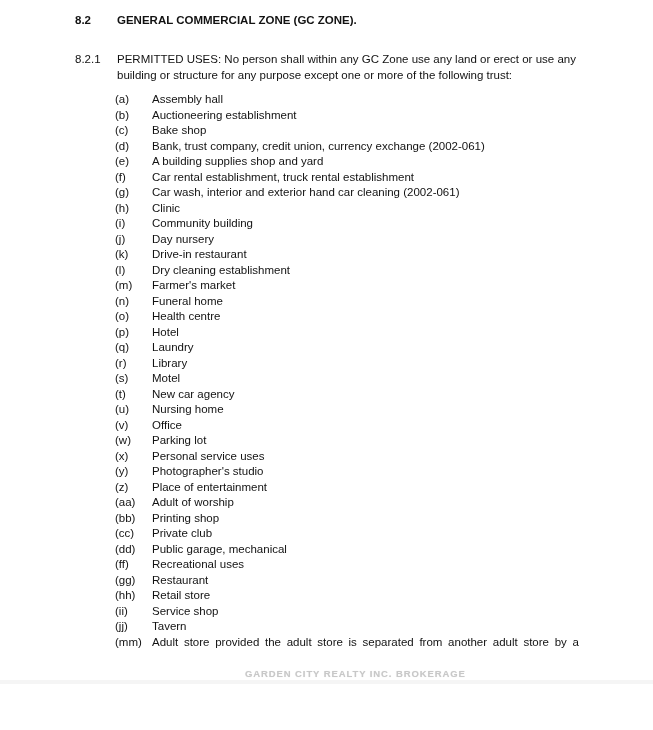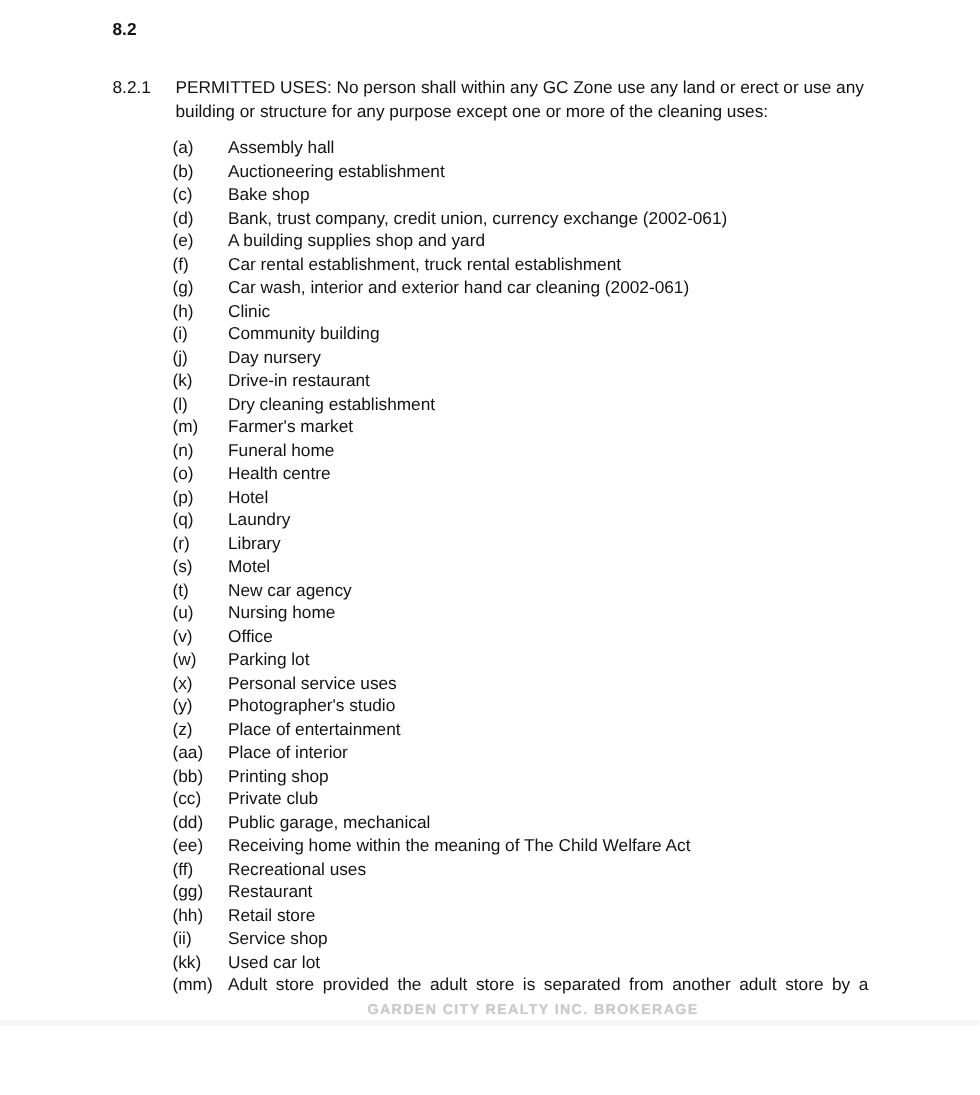--- a/index.html
+++ b/index.html
@@ -76,25 +76,26 @@
     background: #f5f5f5;
   }
 </style>
 </head>
 <body>
 
 <div class="page">
 
   <div class="section-head">
     <span class="num">8.2</span>
+    <span>GENERAL COMMERCIAL ZONE (GC ZONE).</span>
   </div>
 
   <div class="subsection">
     <span class="num">8.2.1</span>
-    <span class="subsection-body">PERMITTED USES: No person shall within any GC Zone use any land or erect or use any building or structure for any purpose except one or more of the cleaning uses:</span>
+    <span class="subsection-body">PERMITTED USES: No person shall within any GC Zone use any land or erect or use any building or structure for any purpose except one or more of the following trust:</span>
   </div>
 
   <div class="watermark">GARDEN CITY REALTY INC. BROKERAGE</div>
 
   <div class="uses">
       <div class="use-row">
         <span class="use-label">(a)</span>
         <span class="use-text">Assembly hall</span>
       </div>
       <div class="use-row">
@@ -192,57 +193,53 @@
       <div class="use-row">
         <span class="use-label">(y)</span>
         <span class="use-text">Photographer's studio</span>
       </div>
       <div class="use-row">
         <span class="use-label">(z)</span>
         <span class="use-text">Place of entertainment</span>
       </div>
       <div class="use-row">
         <span class="use-label">(aa)</span>
-        <span class="use-text">Place of interior</span>
+        <span class="use-text">Adult of worship</span>
       </div>
       <div class="use-row">
         <span class="use-label">(bb)</span>
         <span class="use-text">Printing shop</span>
       </div>
       <div class="use-row">
         <span class="use-label">(cc)</span>
         <span class="use-text">Private club</span>
       </div>
       <div class="use-row">
         <span class="use-label">(dd)</span>
         <span class="use-text">Public garage, mechanical</span>
       </div>
       <div class="use-row">
-        <span class="use-label">(ee)</span>
-        <span class="use-text">Receiving home within the meaning of The Child Welfare Act</span>
-      </div>
-      <div class="use-row">
         <span class="use-label">(ff)</span>
         <span class="use-text">Recreational uses</span>
       </div>
       <div class="use-row">
         <span class="use-label">(gg)</span>
         <span class="use-text">Restaurant</span>
       </div>
       <div class="use-row">
         <span class="use-label">(hh)</span>
         <span class="use-text">Retail store</span>
       </div>
       <div class="use-row">
         <span class="use-label">(ii)</span>
         <span class="use-text">Service shop</span>
       </div>
       <div class="use-row">
-        <span class="use-label">(kk)</span>
-        <span class="use-text">Used car lot</span>
+        <span class="use-label">(jj)</span>
+        <span class="use-text">Tavern</span>
       </div>
       <div class="use-row">
         <span class="use-label">(mm)</span>
         <span class="use-text">Adult store provided the adult store is separated from another adult store by a</span>
       </div>
     </div>
 
   <div class="page-number">88</div>
 
   <div class="bottom-edge"></div>

